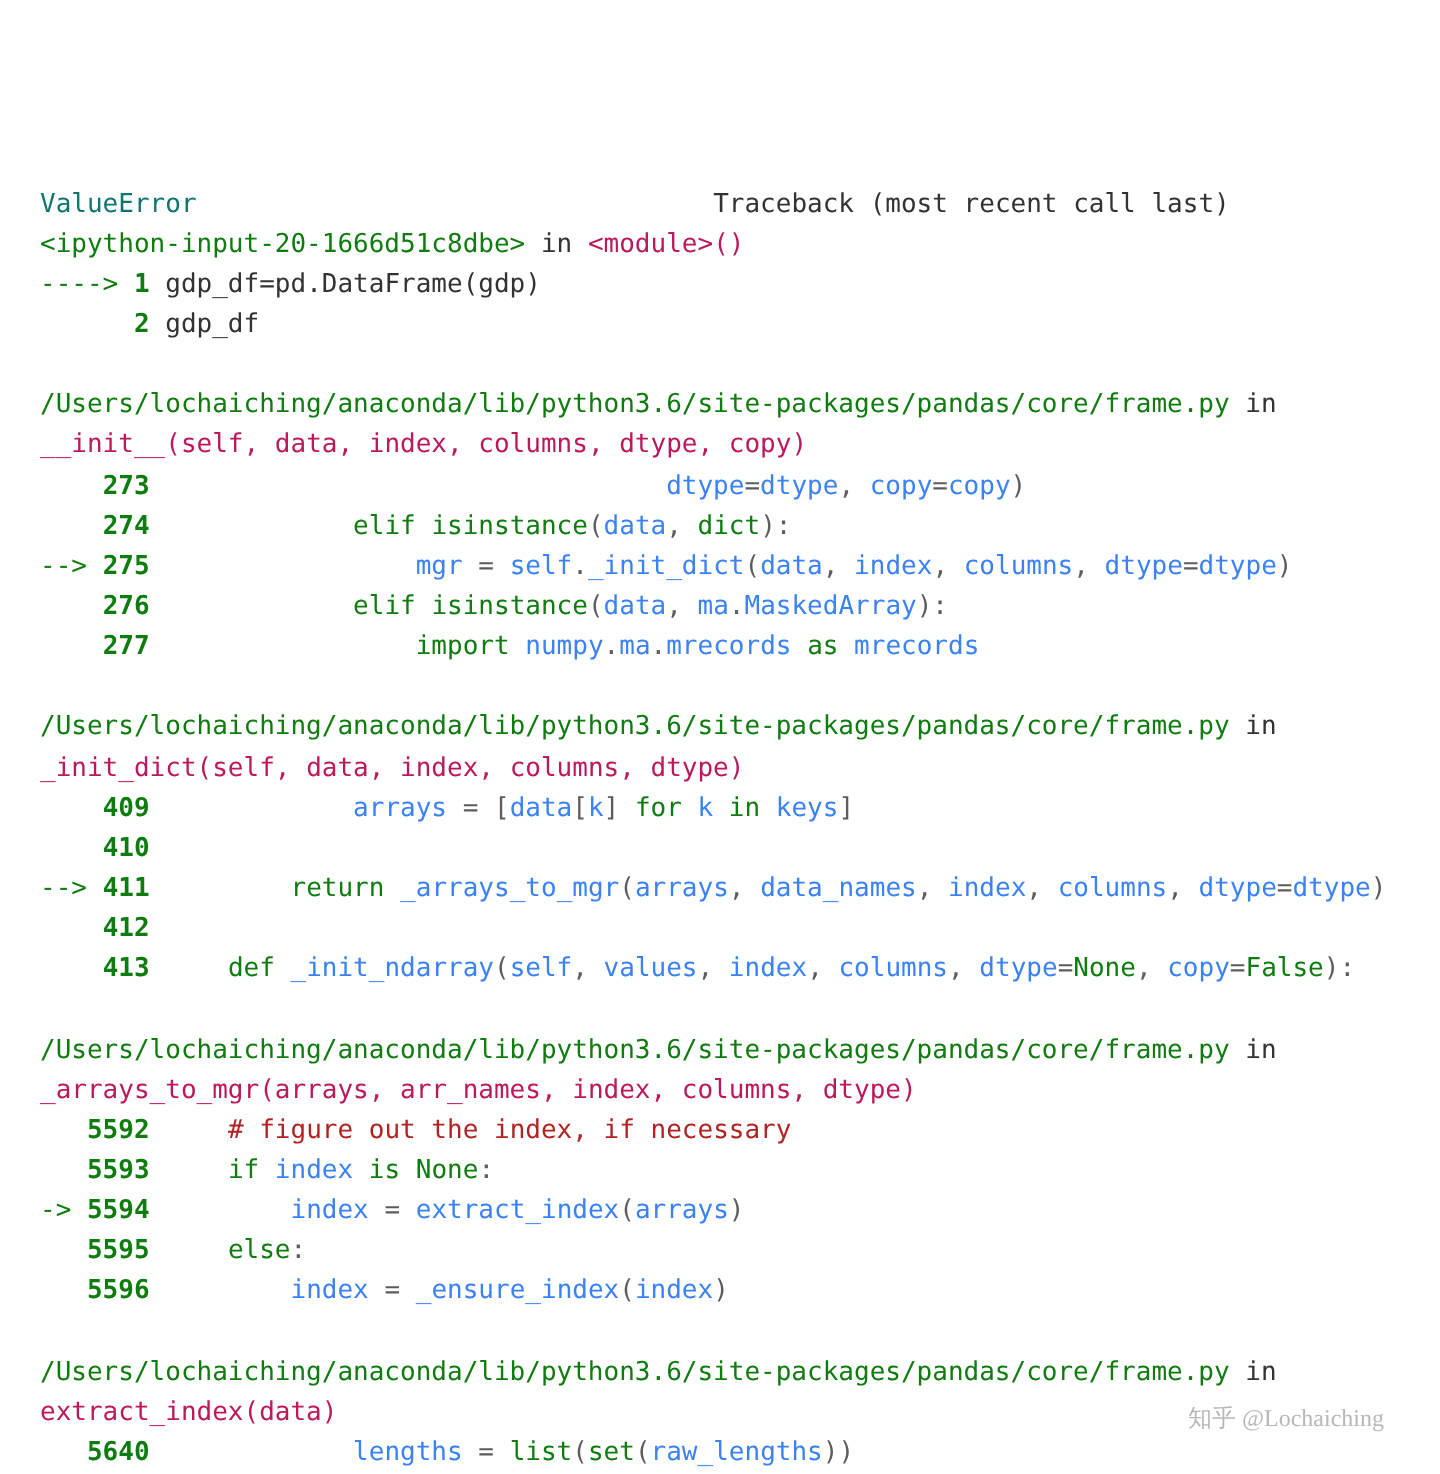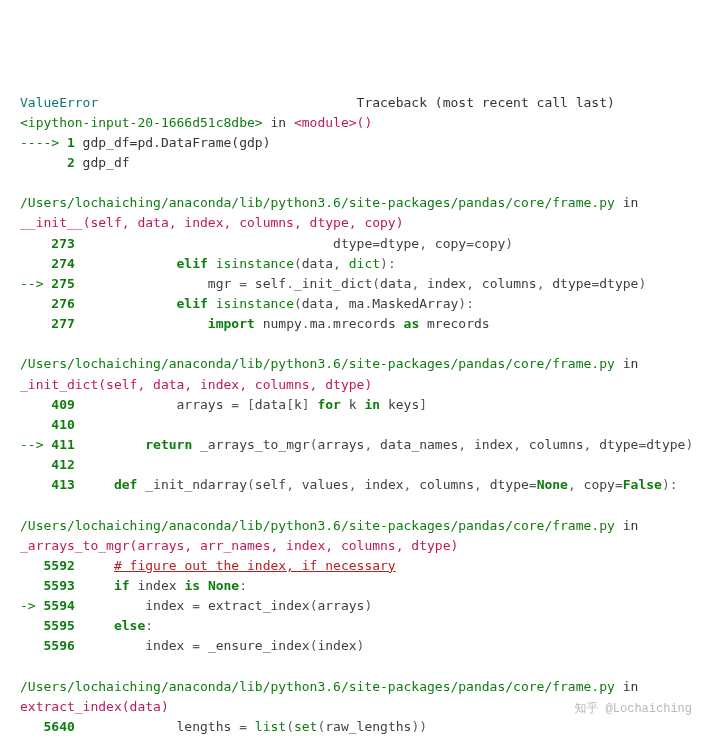--- a/index.html
+++ b/index.html
@@ -9,33 +9,33 @@
     font-size: 13px;
     line-height: 1.55;
     background: #ffffff;
     color: #333;
     width: 720px;
     box-sizing: border-box;
     white-space: pre-wrap;
     word-wrap: break-word;
   }
   .c-err   { color: #0f766e; }   
-  .c-kw    { color: #0f7c0f; font-weight: bold; } 
+  .c-kw    { color: #0f7c0f; font-weight: normal; } 
   .c-num   { color: #0f7c0f; font-weight: bold; } 
   .c-func  { color: #be185d; }   
-  .c-id    { color: #404040; }
-  .c-cmt   { color: #b22222; text-decoration: underline; }   
+  .c-id    { color: #3b82f6; }
+  .c-cmt   { color: #b22222; }   
   .c-op    { color: #5d5d5d; }
   .c-builtin { color: #0f7c0f; }
   .watermark {
     position: absolute;
     right: 28px;
     bottom: 18px;
     color: #b8b8b8;
-    font-family: Liberation Mono, monospace;
+    font-family: Liberation Serif, serif;
     font-size: 12px;
     pointer-events: none;
   }
 </style>
 </head>
 <body>
 
 
 
 <div id="tb"><div><span class="c-err">ValueError</span>                                 <span>Traceback (most recent call last)</span></div><div><span class="c-builtin">&lt;ipython-input-20-1666d51c8dbe&gt;</span> in <span class="c-func">&lt;module&gt;</span><span class="c-func">()</span></div><div><span class="c-builtin">----&gt; </span><span class="c-num">1</span> gdp_df=pd.DataFrame(gdp)</div><div><span class="c-builtin">      </span><span class="c-num">2</span> gdp_df</div><div>&nbsp;</div><div><span class="c-builtin">/Users/lochaiching/anaconda/lib/python3.6/site-packages/pandas/core/frame.py</span> in <span class="c-func">__init__</span><span class="c-func">(self, data, index, columns, dtype, copy)</span></div><div><span class="c-builtin">    </span><span class="c-num">273</span>                                 <span class="c-id">dtype</span><span class="c-op">=</span><span class="c-id">dtype</span><span class="c-op">, </span><span class="c-id">copy</span><span class="c-op">=</span><span class="c-id">copy</span><span class="c-op">)</span></div><div><span class="c-builtin">    </span><span class="c-num">274</span>             <span class="c-kw">elif</span><span class="c-op"> </span><span class="c-builtin">isinstance</span><span class="c-op">(</span><span class="c-id">data</span><span class="c-op">, </span><span class="c-builtin">dict</span><span class="c-op">):</span></div><div><span class="c-builtin">--&gt; </span><span class="c-num">275</span>                 <span class="c-id">mgr</span><span class="c-op"> = </span><span class="c-id">self</span><span class="c-op">.</span><span class="c-id">_init_dict</span><span class="c-op">(</span><span class="c-id">data</span><span class="c-op">, </span><span class="c-id">index</span><span class="c-op">, </span><span class="c-id">columns</span><span class="c-op">, </span><span class="c-id">dtype</span><span class="c-op">=</span><span class="c-id">dtype</span><span class="c-op">)</span></div><div><span class="c-builtin">    </span><span class="c-num">276</span>             <span class="c-kw">elif</span><span class="c-op"> </span><span class="c-builtin">isinstance</span><span class="c-op">(</span><span class="c-id">data</span><span class="c-op">, </span><span class="c-id">ma</span><span class="c-op">.</span><span class="c-id">MaskedArray</span><span class="c-op">):</span></div><div><span class="c-builtin">    </span><span class="c-num">277</span>                 <span class="c-kw">import</span><span class="c-op"> </span><span class="c-id">numpy</span><span class="c-op">.</span><span class="c-id">ma</span><span class="c-op">.</span><span class="c-id">mrecords</span><span class="c-op"> </span><span class="c-kw">as</span><span class="c-op"> </span><span class="c-id">mrecords</span></div><div>&nbsp;</div><div><span class="c-builtin">/Users/lochaiching/anaconda/lib/python3.6/site-packages/pandas/core/frame.py</span> in <span class="c-func">_init_dict</span><span class="c-func">(self, data, index, columns, dtype)</span></div><div><span class="c-builtin">    </span><span class="c-num">409</span>             <span class="c-id">arrays</span><span class="c-op"> = [</span><span class="c-id">data</span><span class="c-op">[</span><span class="c-id">k</span><span class="c-op">] </span><span class="c-kw">for</span><span class="c-op"> </span><span class="c-id">k</span><span class="c-op"> </span><span class="c-kw">in</span><span class="c-op"> </span><span class="c-id">keys</span><span class="c-op">]</span></div><div><span class="c-builtin">    </span><span class="c-num">410</span></div><div><span class="c-builtin">--&gt; </span><span class="c-num">411</span>         <span class="c-kw">return</span><span class="c-op"> </span><span class="c-id">_arrays_to_mgr</span><span class="c-op">(</span><span class="c-id">arrays</span><span class="c-op">, </span><span class="c-id">data_names</span><span class="c-op">, </span><span class="c-id">index</span><span class="c-op">, </span><span class="c-id">columns</span><span class="c-op">, </span><span class="c-id">dtype</span><span class="c-op">=</span><span class="c-id">dtype</span><span class="c-op">)</span></div><div><span class="c-builtin">    </span><span class="c-num">412</span></div><div><span class="c-builtin">    </span><span class="c-num">413</span>     <span class="c-kw">def</span><span class="c-op"> </span><span class="c-id">_init_ndarray</span><span class="c-op">(</span><span class="c-id">self</span><span class="c-op">, </span><span class="c-id">values</span><span class="c-op">, </span><span class="c-id">index</span><span class="c-op">, </span><span class="c-id">columns</span><span class="c-op">, </span><span class="c-id">dtype</span><span class="c-op">=</span><span class="c-kw">None</span><span class="c-op">, </span><span class="c-id">copy</span><span class="c-op">=</span><span class="c-kw">False</span><span class="c-op">):</span></div><div>&nbsp;</div><div><span class="c-builtin">/Users/lochaiching/anaconda/lib/python3.6/site-packages/pandas/core/frame.py</span> in <span class="c-func">_arrays_to_mgr</span><span class="c-func">(arrays, arr_names, index, columns, dtype)</span></div><div><span class="c-builtin">   </span><span class="c-num">5592</span>     <span class="c-cmt"># figure out the index, if necessary</span></div><div><span class="c-builtin">   </span><span class="c-num">5593</span>     <span class="c-kw">if</span><span class="c-op"> </span><span class="c-id">index</span><span class="c-op"> </span><span class="c-kw">is</span><span class="c-op"> </span><span class="c-kw">None</span><span class="c-op">:</span></div><div><span class="c-builtin">-&gt; </span><span class="c-num">5594</span>         <span class="c-id">index</span><span class="c-op"> = </span><span class="c-id">extract_index</span><span class="c-op">(</span><span class="c-id">arrays</span><span class="c-op">)</span></div><div><span class="c-builtin">   </span><span class="c-num">5595</span>     <span class="c-kw">else</span><span class="c-op">:</span></div><div><span class="c-builtin">   </span><span class="c-num">5596</span>         <span class="c-id">index</span><span class="c-op"> = </span><span class="c-id">_ensure_index</span><span class="c-op">(</span><span class="c-id">index</span><span class="c-op">)</span></div><div>&nbsp;</div><div><span class="c-builtin">/Users/lochaiching/anaconda/lib/python3.6/site-packages/pandas/core/frame.py</span> in <span class="c-func">extract_index</span><span class="c-func">(data)</span></div><div><span class="c-builtin">   </span><span class="c-num">5640</span>             <span class="c-id">lengths</span><span class="c-op"> = </span><span class="c-builtin">list</span><span class="c-op">(</span><span class="c-builtin">set</span><span class="c-op">(</span><span class="c-id">raw_lengths</span><span class="c-op">))</span></div></div>

